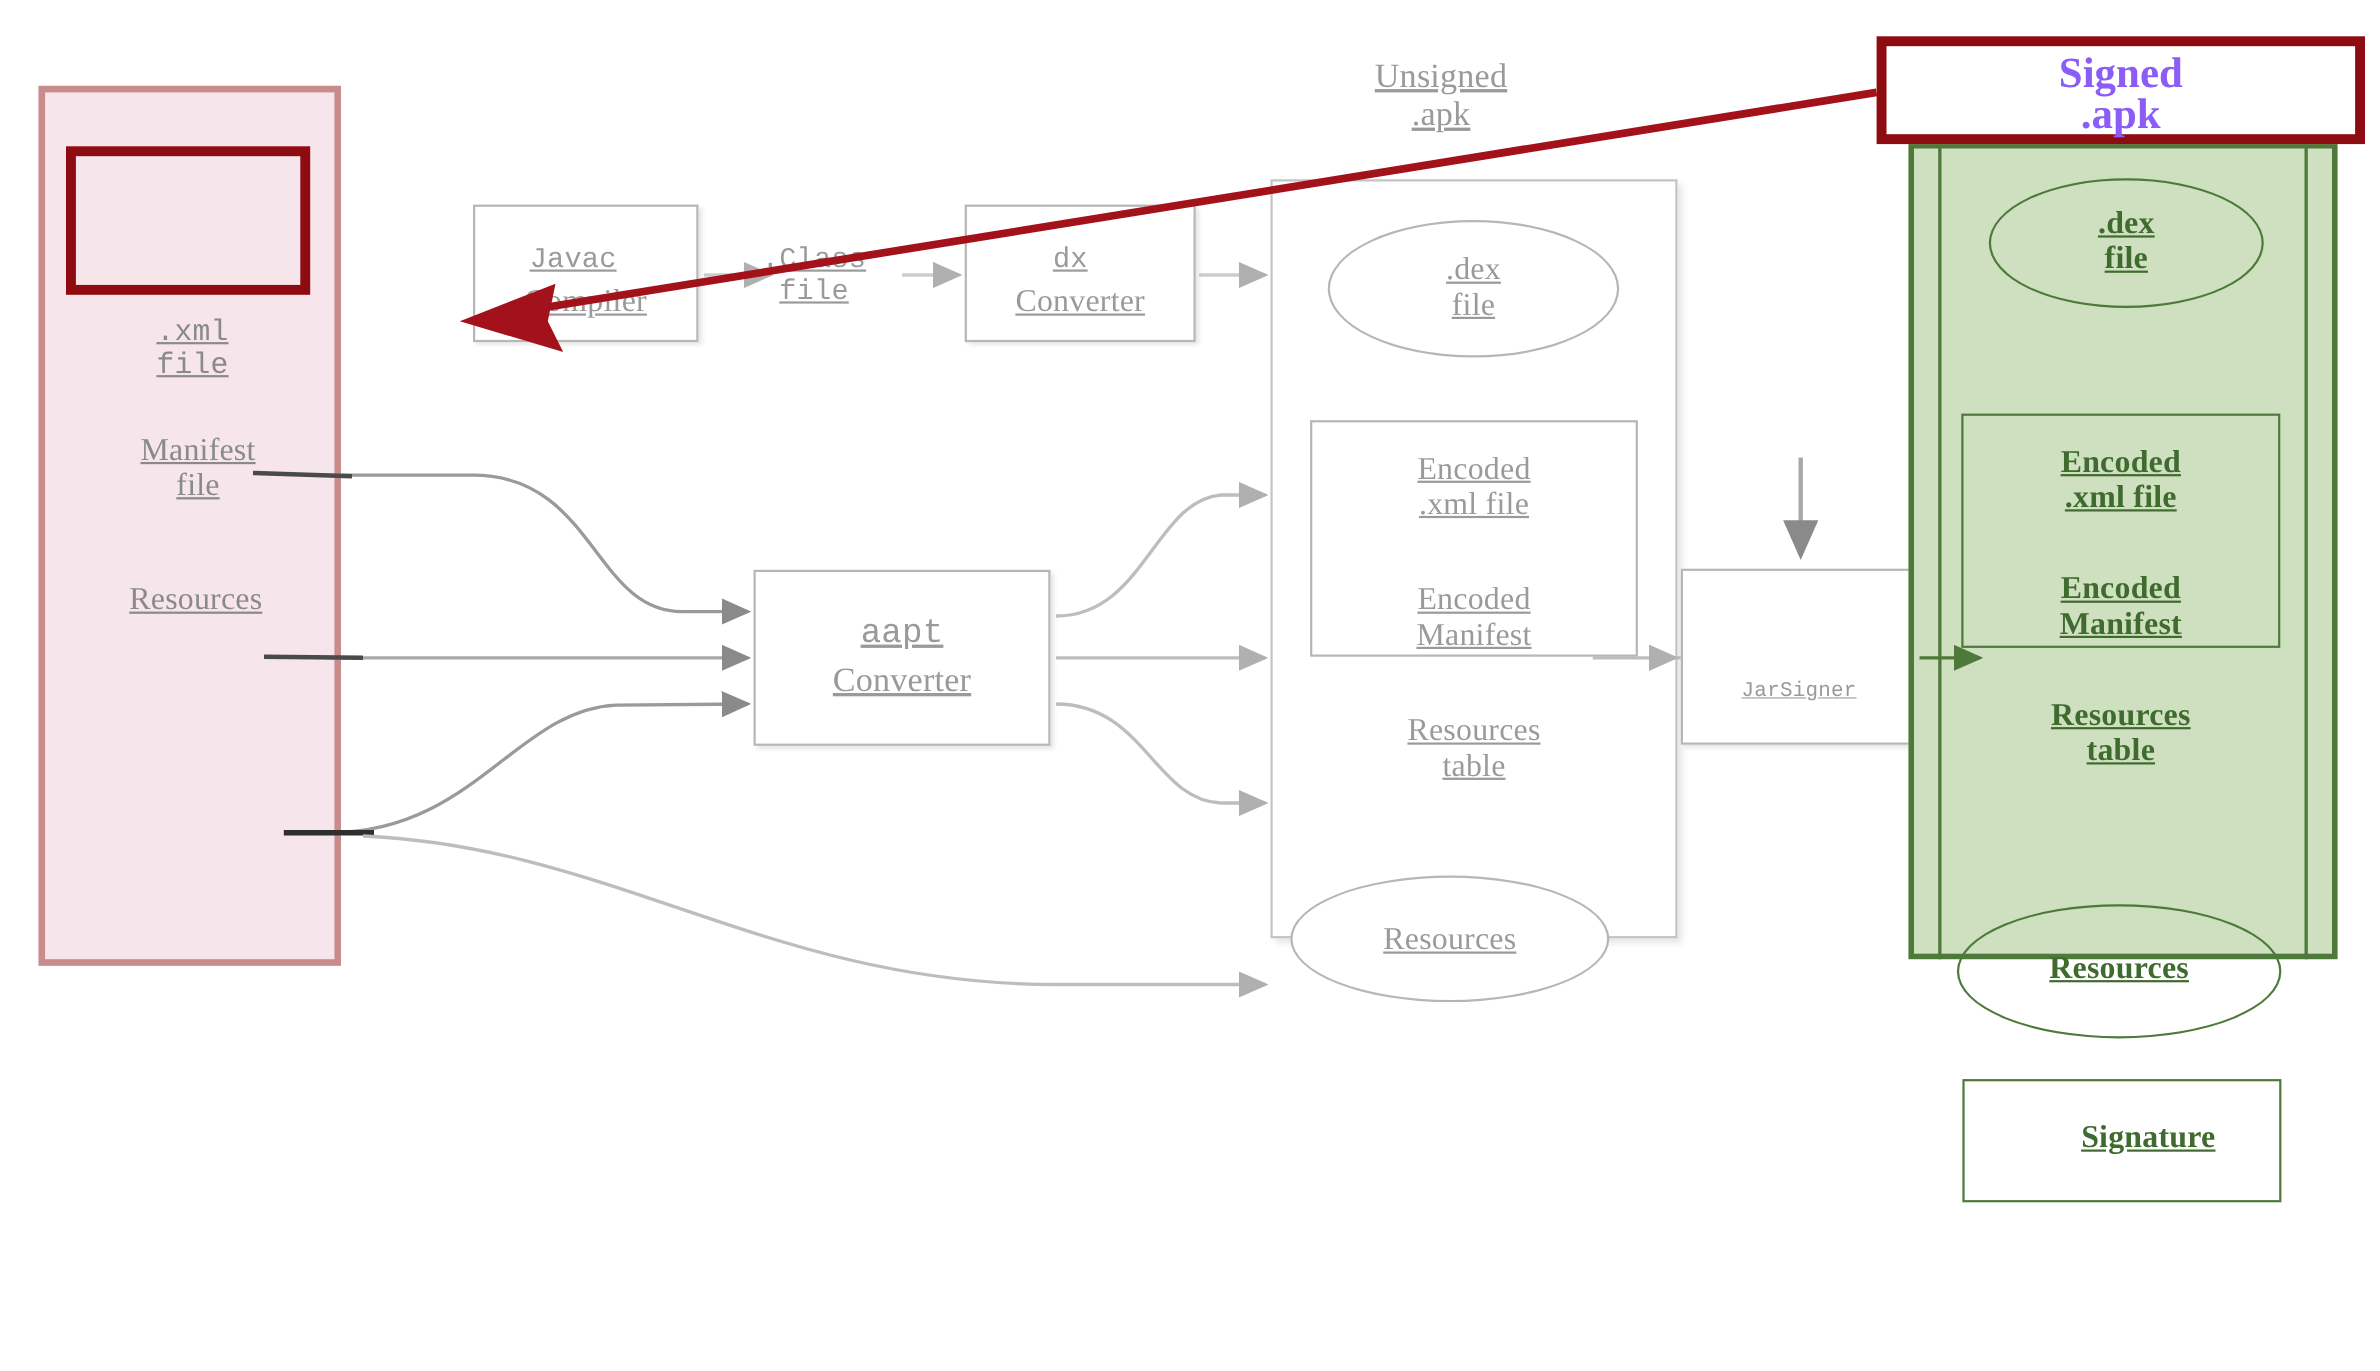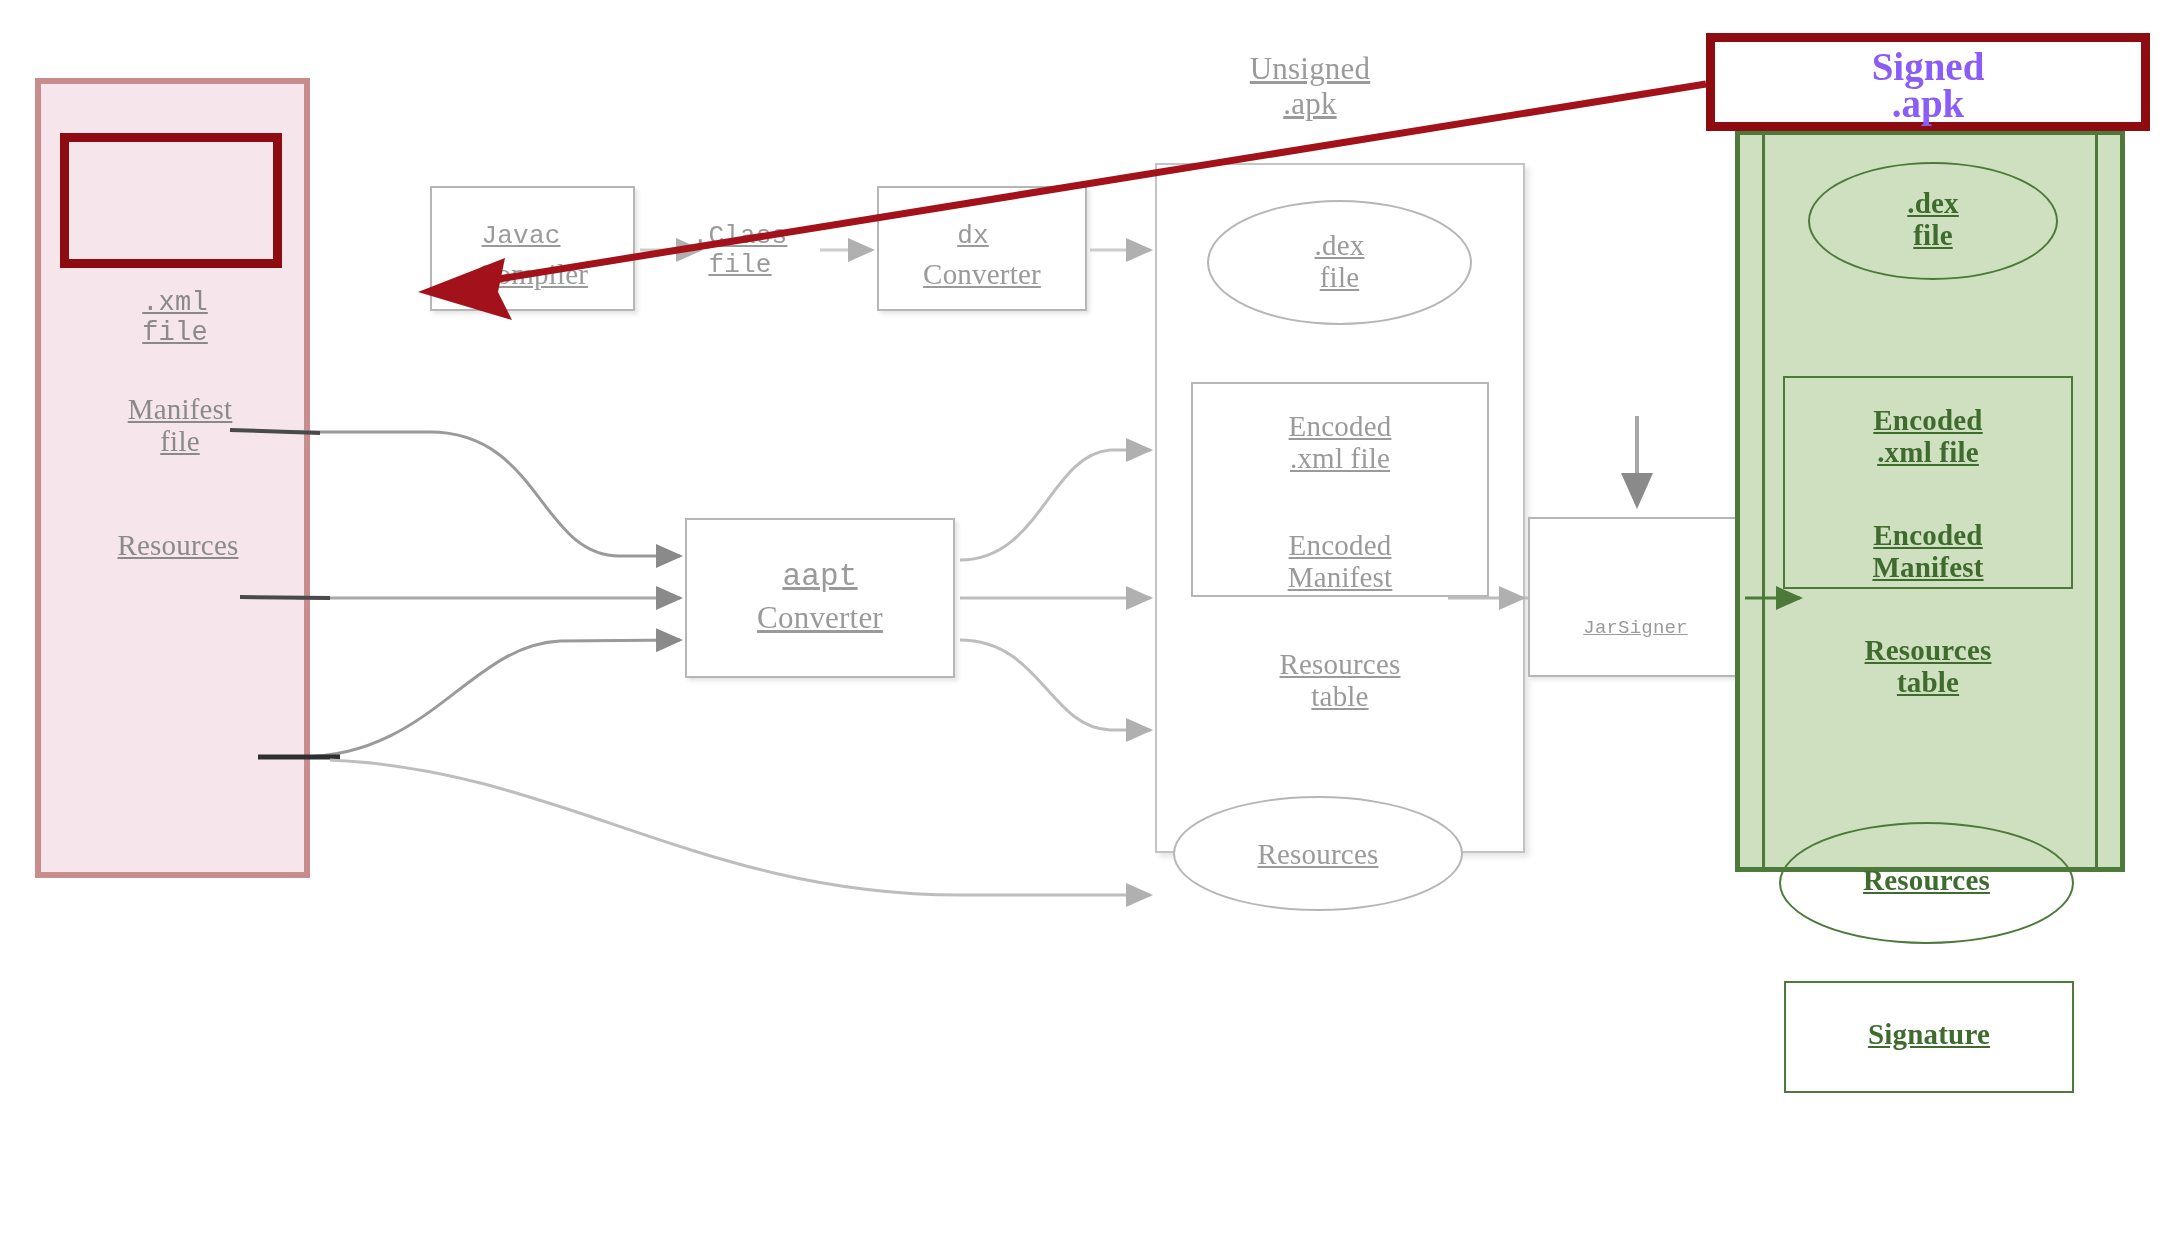--- a/index.html
+++ b/index.html
@@ -158,21 +158,21 @@
 .xml file</div>
   <div class="lbl lbl-green" style="left:1783px;top:519px;width:290px;">Encoded
 Manifest</div>
   <div class="lbl lbl-green" style="left:1783px;top:634px;width:290px;">Resources
 table</div>
 
   <div class="abs sellipse" style="left:1779px;top:822px;width:295px;height:122px;"></div>
   <div class="lbl lbl-green" style="left:1779px;top:864px;width:295px;">Resources</div>
 
   <div class="abs sbox" style="left:1784px;top:981px;width:290px;height:112px;"></div>
-  <div class="lbl lbl-green" style="left:1784px;top:1018px;width:290px;">Signature</div>
+  <div class="lbl lbl-green" style="left:1784px;top:1018px;width:290px;padding-left:24px;">Signature</div>
 
   <div class="abs redbox-filled" style="left:1706px;top:33px;width:444px;height:98px;"></div>
   <div class="redlabel abs" style="left:1706px;top:44px;width:444px;">Signed</div>
   <div class="redlabel abs" style="left:1706px;top:81px;width:444px;">.apk</div>
 
   <svg class="overlay" viewBox="0 0 2164 1246">
     <defs>
       <marker id="ah-grey" markerWidth="9" markerHeight="8" refX="8" refY="4" orient="auto">
         <path d="M0,0 L9,4 L0,8 z" fill="#b0b0b0"></path>
       </marker>

